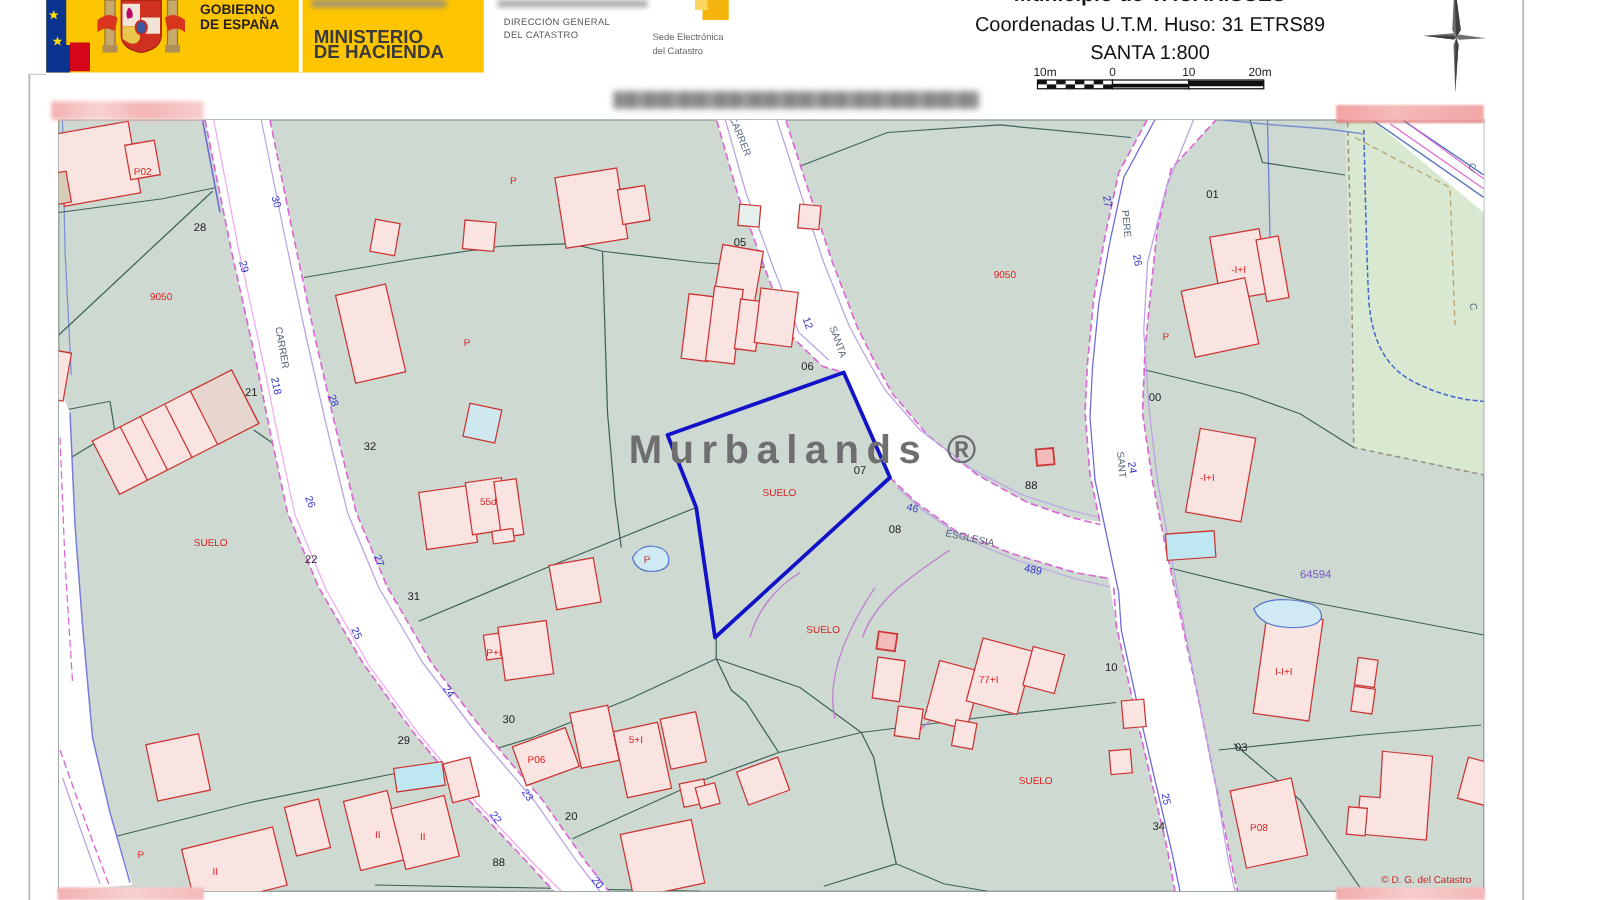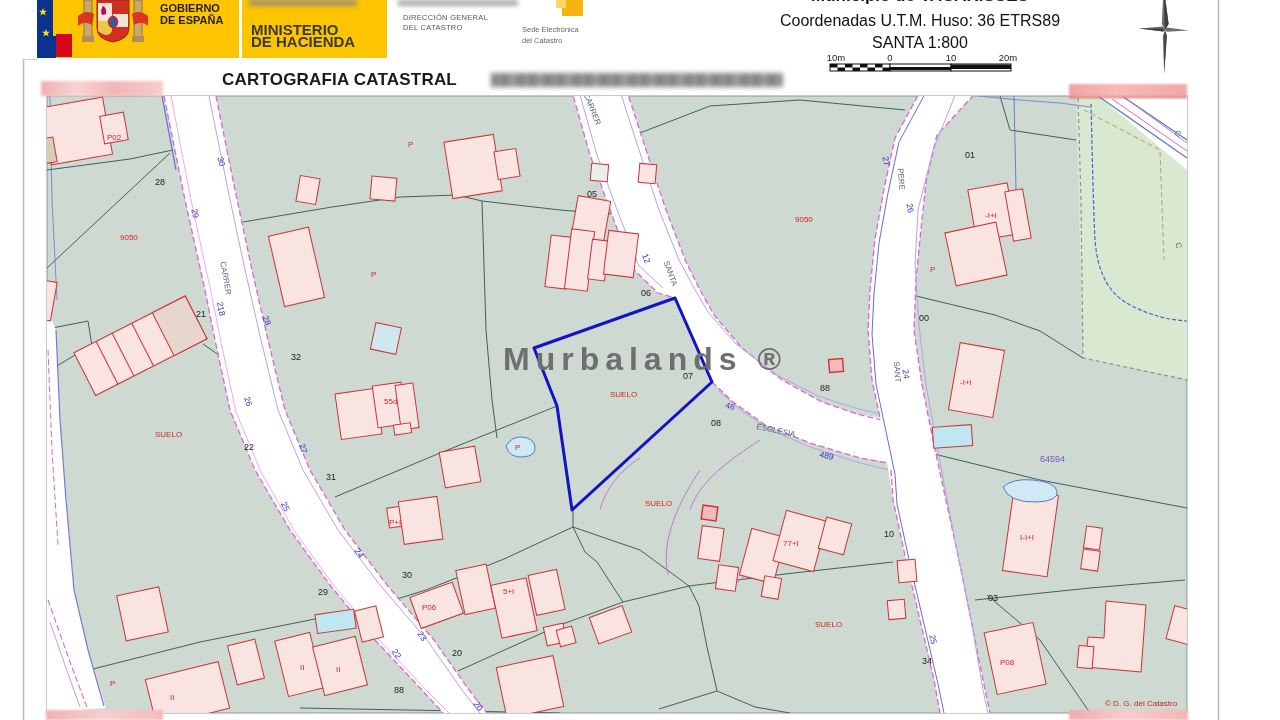--- a/index.html
+++ b/index.html
@@ -67,21 +67,21 @@
 
 <div class="abs" style="left:403px;top:13px;font-size:7.5px;font-weight:normal;color:#555555;line-height:10px;letter-spacing:0.3px;">DIRECCIÓN GENERAL<br>DEL CATASTRO</div>
 
 <div class="abs" style="left:562px;top:0px;width:21px;height:16px;background:#f6b40e;"></div>
 <div class="abs" style="left:556px;top:0px;width:10px;height:8px;background:#fdd662;"></div>
 
 <div class="abs" style="left:522px;top:25px;width:100px;text-align:left;font-size:7.5px;color:#666666;line-height:10.5px;">Sede Electrónica<br>del Catastro</div>
 
 <div class="abs" style="left:700px;top:-14px;width:440px;text-align:center;font-size:17px;font-weight:bold;color:#1a1a1a;filter:blur(0.6px);">Municipio de VACARISSES</div>
 
-<div class="abs" style="left:700px;top:12px;width:440px;text-align:center;font-size:16px;color:#111111;">Coordenadas U.T.M. Huso: 36 ETRS89</div>
+<div class="abs" style="left:700px;top:12px;width:440px;text-align:center;font-size:16px;color:#111111;">Coordenadas U.T.M. Huso: 31 ETRS89</div>
 
 <div class="abs" style="left:700px;top:34px;width:440px;text-align:center;font-size:16px;color:#111111;">SANTA 1:800</div>
 
 <svg width="260" height="28" viewBox="0 0 260 28" style="position:absolute;left:810px;top:50px;">
 
   <g font-size="9.5" fill="#222222" text-anchor="middle">
     <text x="26" y="11">10m</text>
         <text x="80" y="11">0</text>
         <text x="141" y="11">10</text>
         <text x="198" y="11">20m</text>
@@ -113,21 +113,20 @@
     <polygon points="9,28.5 33,26.5 35,30 33,31.5"></polygon>
     <polygon points="35,30 37,27.5 59,30.5 37,31.8"></polygon>
   </g>
   <g fill="#3f3f3f">
     <polygon points="33.6,-14 38.6,24 35,30 34.6,24"></polygon>
     <polygon points="35,30 36.8,36 34.2,74 34.2,36"></polygon>
     <polygon points="9,28.5 33,28.5 35,30 33,31.5"></polygon>
   </g>
 </svg>
 
-<div class="abs" style="left:222px;top:70px;font-size:17px;font-weight:bold;color:#1a1a1a;letter-spacing:0.2px;">CARTOGRAFIA CATASTRAL</div>
 
 <div class="abs" style="left:491px;top:73px;width:292px;height:14px;background:repeating-linear-gradient(90deg,#7a7a7a 0,#969696 7px,#7e7e7e 14px,#a2a2a2 21px,#828282 28px);filter:blur(2.5px);"></div>
 
 <svg width="1280" height="720" viewBox="0 0 1280 720" style="position:absolute;left:0;top:0;">
   <defs>
     <clipPath id="mapclip">
           <rect x="47" y="96" width="1140" height="617"></rect>
         </clipPath>
   </defs>
 

